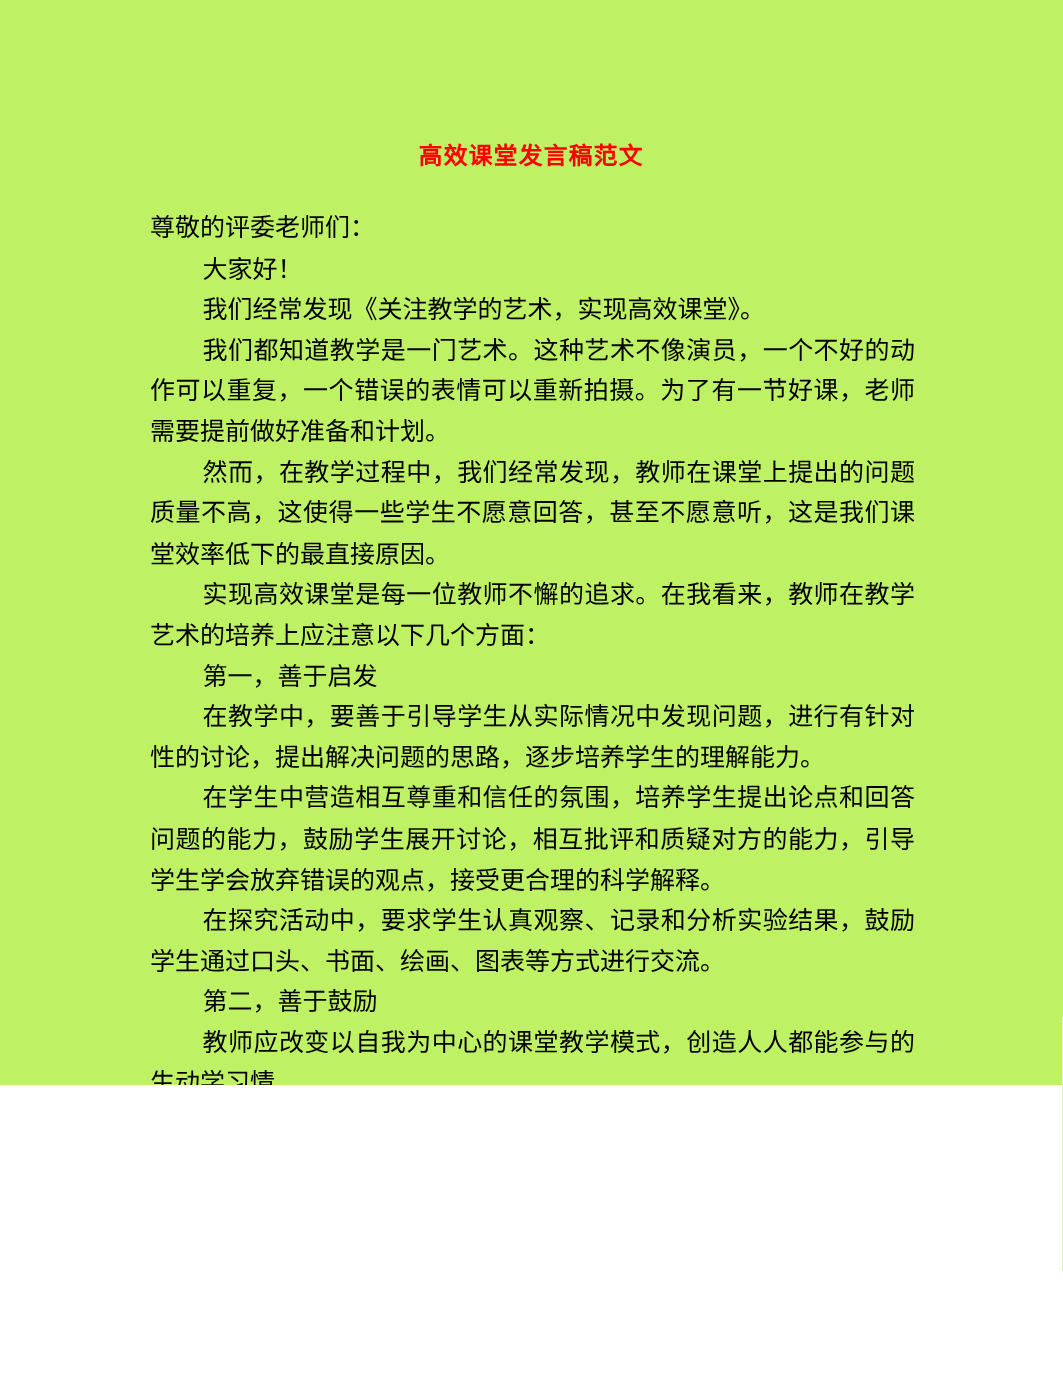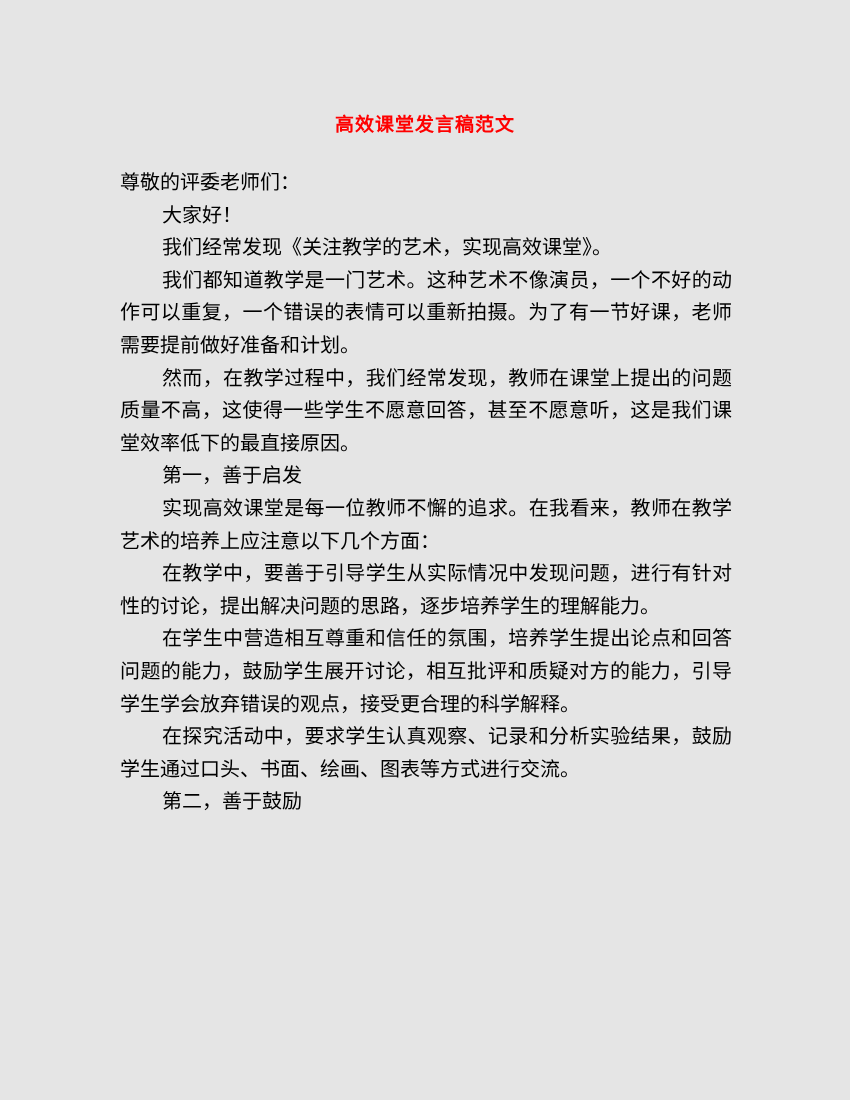--- a/index.html
+++ b/index.html
@@ -3,22 +3,22 @@
 <meta charset="utf-8">
 <style>
   html, body {
     margin: 0;
     padding: 0;
     background: #ffffff;
   }
   .page {
     position: relative;
     width: 850px;
-    height: 1100px;
-    background: #e5e5e5;
+    height: 868px;
+    background: #bef264;
     overflow: hidden;
     font-family: "DejaVu Sans", "Liberation Sans", sans-serif;
     color: #000000;
   }
   .doc-title {
     position: absolute;
     top: 109px;
     left: 0;
     right: 0;
     text-align: center;
@@ -50,20 +50,21 @@
 
 <div class="page">
   <div class="doc-title">高效课堂发言稿范文</div>
 
   <div class="doc-body">
     <p class="salutation">尊敬的评委老师们：</p>
     <p>大家好！</p>
     <p>我们经常发现《关注教学的艺术，实现高效课堂》。</p>
     <p>我们都知道教学是一门艺术。这种艺术不像演员，一个不好的动作可以重复，一个错误的表情可以重新拍摄。为了有一节好课，老师需要提前做好准备和计划。</p>
     <p>然而，在教学过程中，我们经常发现，教师在课堂上提出的问题质量不高，这使得一些学生不愿意回答，甚至不愿意听，这是我们课堂效率低下的最直接原因。</p>
+    <p>实现高效课堂是每一位教师不懈的追求。在我看来，教师在教学艺术的培养上应注意以下几个方面：</p>
     <p>第一，善于启发</p>
-    <p>实现高效课堂是每一位教师不懈的追求。在我看来，教师在教学艺术的培养上应注意以下几个方面：</p>
     <p>在教学中，要善于引导学生从实际情况中发现问题，进行有针对性的讨论，提出解决问题的思路，逐步培养学生的理解能力。</p>
     <p>在学生中营造相互尊重和信任的氛围，培养学生提出论点和回答问题的能力，鼓励学生展开讨论，相互批评和质疑对方的能力，引导学生学会放弃错误的观点，接受更合理的科学解释。</p>
     <p>在探究活动中，要求学生认真观察、记录和分析实验结果，鼓励学生通过口头、书面、绘画、图表等方式进行交流。</p>
     <p>第二，善于鼓励</p>
+    <p>教师应改变以自我为中心的课堂教学模式，创造人人都能参与的生动学习情</p>
   </div>
 </div>
 
 </body></html>

